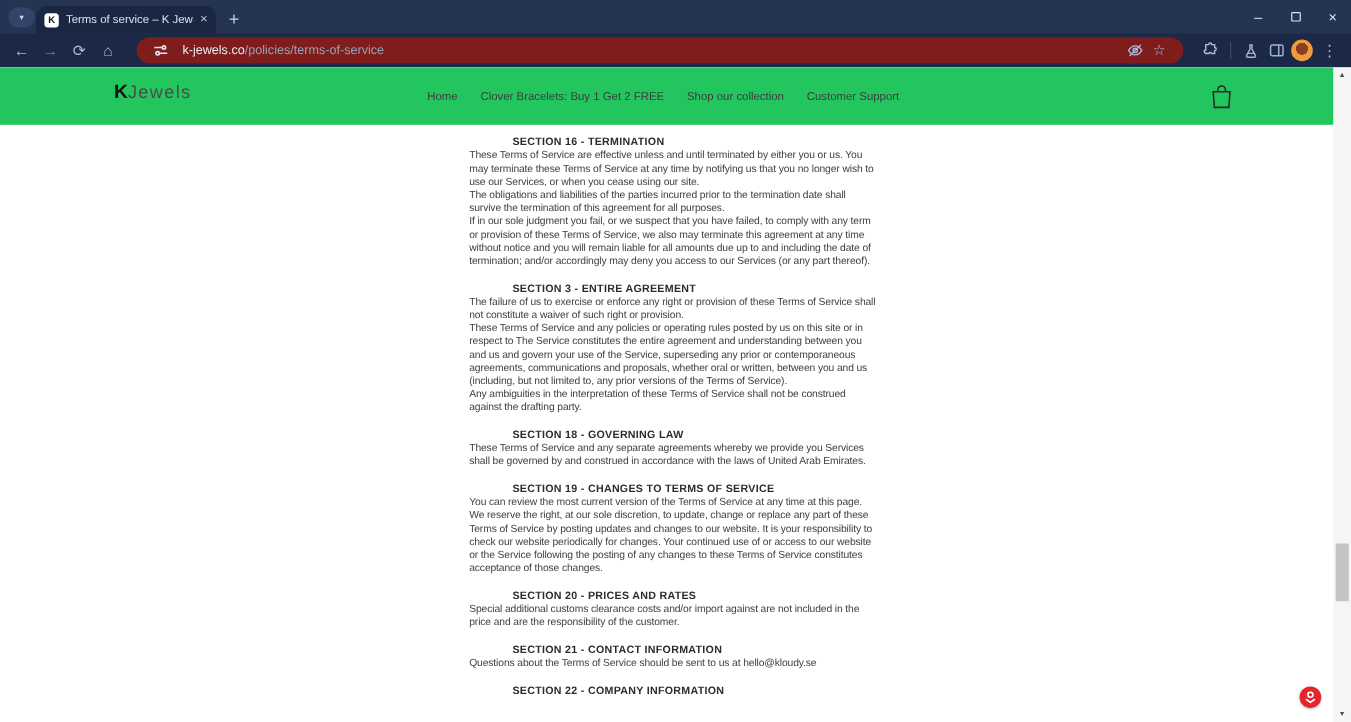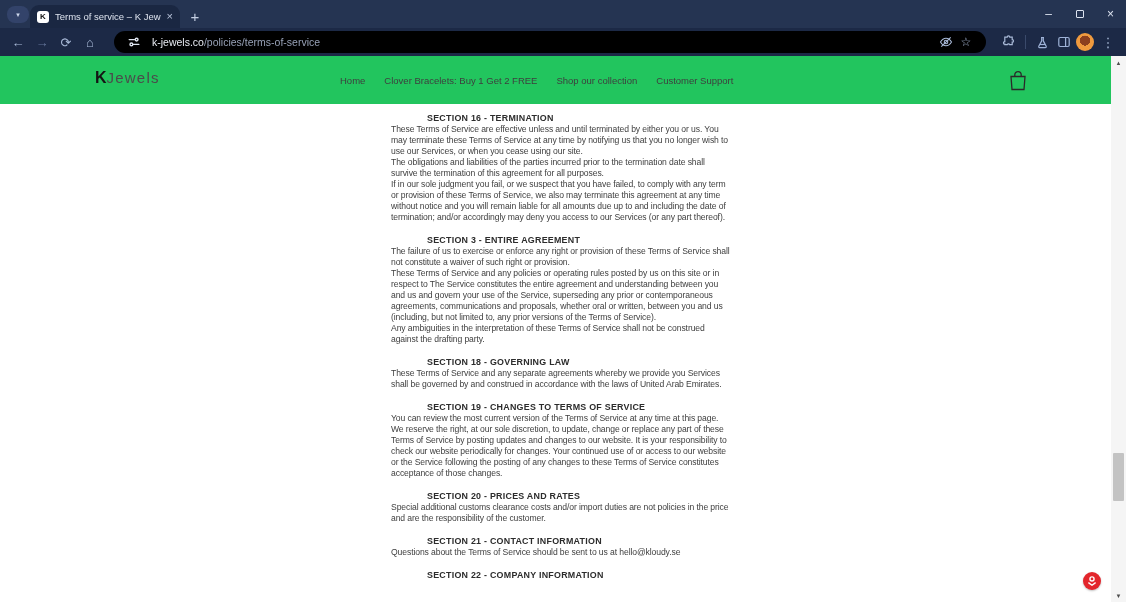--- a/index.html
+++ b/index.html
@@ -23,39 +23,39 @@
     color:#dce3f0; font-size:12px; cursor:pointer; }
   .restore-sq { width:8px; height:8px; border:1.2px solid #dce3f0; border-radius:1px; }
 
   
   .toolbar { position:absolute; left:0; top:28px; width:1126px; height:28px; background:#1c2946;
     display:flex; align-items:center; }
   .navbtn { width:24px; height:24px; display:flex; align-items:center; justify-content:center;
     color:#a9bad8; font-size:13px; cursor:pointer; flex:0 0 auto; }
   .navbtn.dim { color:#64759a; }
   .omnibox { position:absolute; left:114px; top:3px; width:872px; height:22px; border-radius:12px;
-    background:#000000; display:flex; align-items:center; padding:0 10px; }
+    background:#7f1d1d; display:flex; align-items:center; padding:0 10px; }
   .omni-text { font-size:10.5px; margin-left:8px; white-space:nowrap; flex:1 1 auto; overflow:hidden; }
   .omni-domain { color:#e8ebf2; }
   .omni-path { color:#97a1b6; }
   .omni-ic { flex:0 0 auto; display:flex; align-items:center; justify-content:center; width:20px; height:20px; cursor:pointer; }
   .star { color:#a9bad8; font-size:12px; }
   .sep { width:1px; height:14px; background:#3a4a6b; margin:0 4px; flex:0 0 auto; }
   .avatar { width:18px; height:18px; border-radius:50%;
     background:radial-gradient(circle at 50% 42%, #8c3f1e 0 36%, #f09a3e 37% 100%); flex:0 0 auto; cursor:pointer; }
   .toolbar-right { position:absolute; right:6px; top:2px; height:24px; display:flex; align-items:center; gap:2px; }
 
   
   .viewport { position:absolute; left:0; top:56px; width:1126px; height:546px; background:#ffffff; overflow:hidden; }
 
   .site-header { position:absolute; left:0; top:0; width:1126px; height:48px; background:#22c55e; }
   .logo { position:absolute; left:95px; top:13px; cursor:pointer; white-space:nowrap; }
   .logo-k { font-size:16px; font-weight:800; color:#141414; }
   .logo-rest { font-size:15px; font-weight:300; color:#4b4b4b; letter-spacing:1.2px; }
-  .mainnav { position:absolute; left:340px; top:19px; display:flex; gap:19px; }
+  .mainnav { position:absolute; left:356px; top:19px; display:flex; gap:19px; }
   .mainnav a { font-size:9.5px; color:#3e3e3e; text-decoration:none; white-space:nowrap; cursor:pointer; }
   .cart { position:absolute; left:1008px; top:14px; width:20px; height:22px; cursor:pointer; }
 
   
   .tos { position:absolute; left:391px; top:57px; width:340px; }
   .tos-section { margin-bottom:12px; }
   .tos-section h3 { font-size:8.9px; font-weight:700; color:#2c2c2c; letter-spacing:.25px; line-height:11px;margin-left:36px; }
   .tos-section p { font-size:8.6px; color:#404040; letter-spacing:-.1px; line-height:11px; }
 
   
@@ -191,21 +191,21 @@
       <section class="tos-section">
         <h3>SECTION 18 - GOVERNING LAW</h3>
         <p>These Terms of Service and any separate agreements whereby we provide you Services shall be governed by and construed in accordance with the laws of United Arab Emirates.</p>
       </section>
       <section class="tos-section">
         <h3>SECTION 19 - CHANGES TO TERMS OF SERVICE</h3>
         <p>You can review the most current version of the Terms of Service at any time at this page. We reserve the right, at our sole discretion, to update, change or replace any part of these Terms of Service by posting updates and changes to our website. It is your responsibility to check our website periodically for changes. Your continued use of or access to our website or the Service following the posting of any changes to these Terms of Service constitutes acceptance of those changes.</p>
       </section>
       <section class="tos-section">
         <h3>SECTION 20 - PRICES AND RATES</h3>
-        <p>Special additional customs clearance costs and/or import duties are not policies in the price and are the responsibility of the customer.</p>
+        <p>Special additional customs clearance costs and/or import against are not included in the price and are the responsibility of the customer.</p>
       </section>
       <section class="tos-section">
         <h3>SECTION 21 - CONTACT INFORMATION</h3>
         <p>Questions about the Terms of Service should be sent to us at hello@kloudy.se</p>
       </section>
       <section class="tos-section">
         <h3>SECTION 22 - COMPANY INFORMATION</h3>
       </section>
     </div>
 

